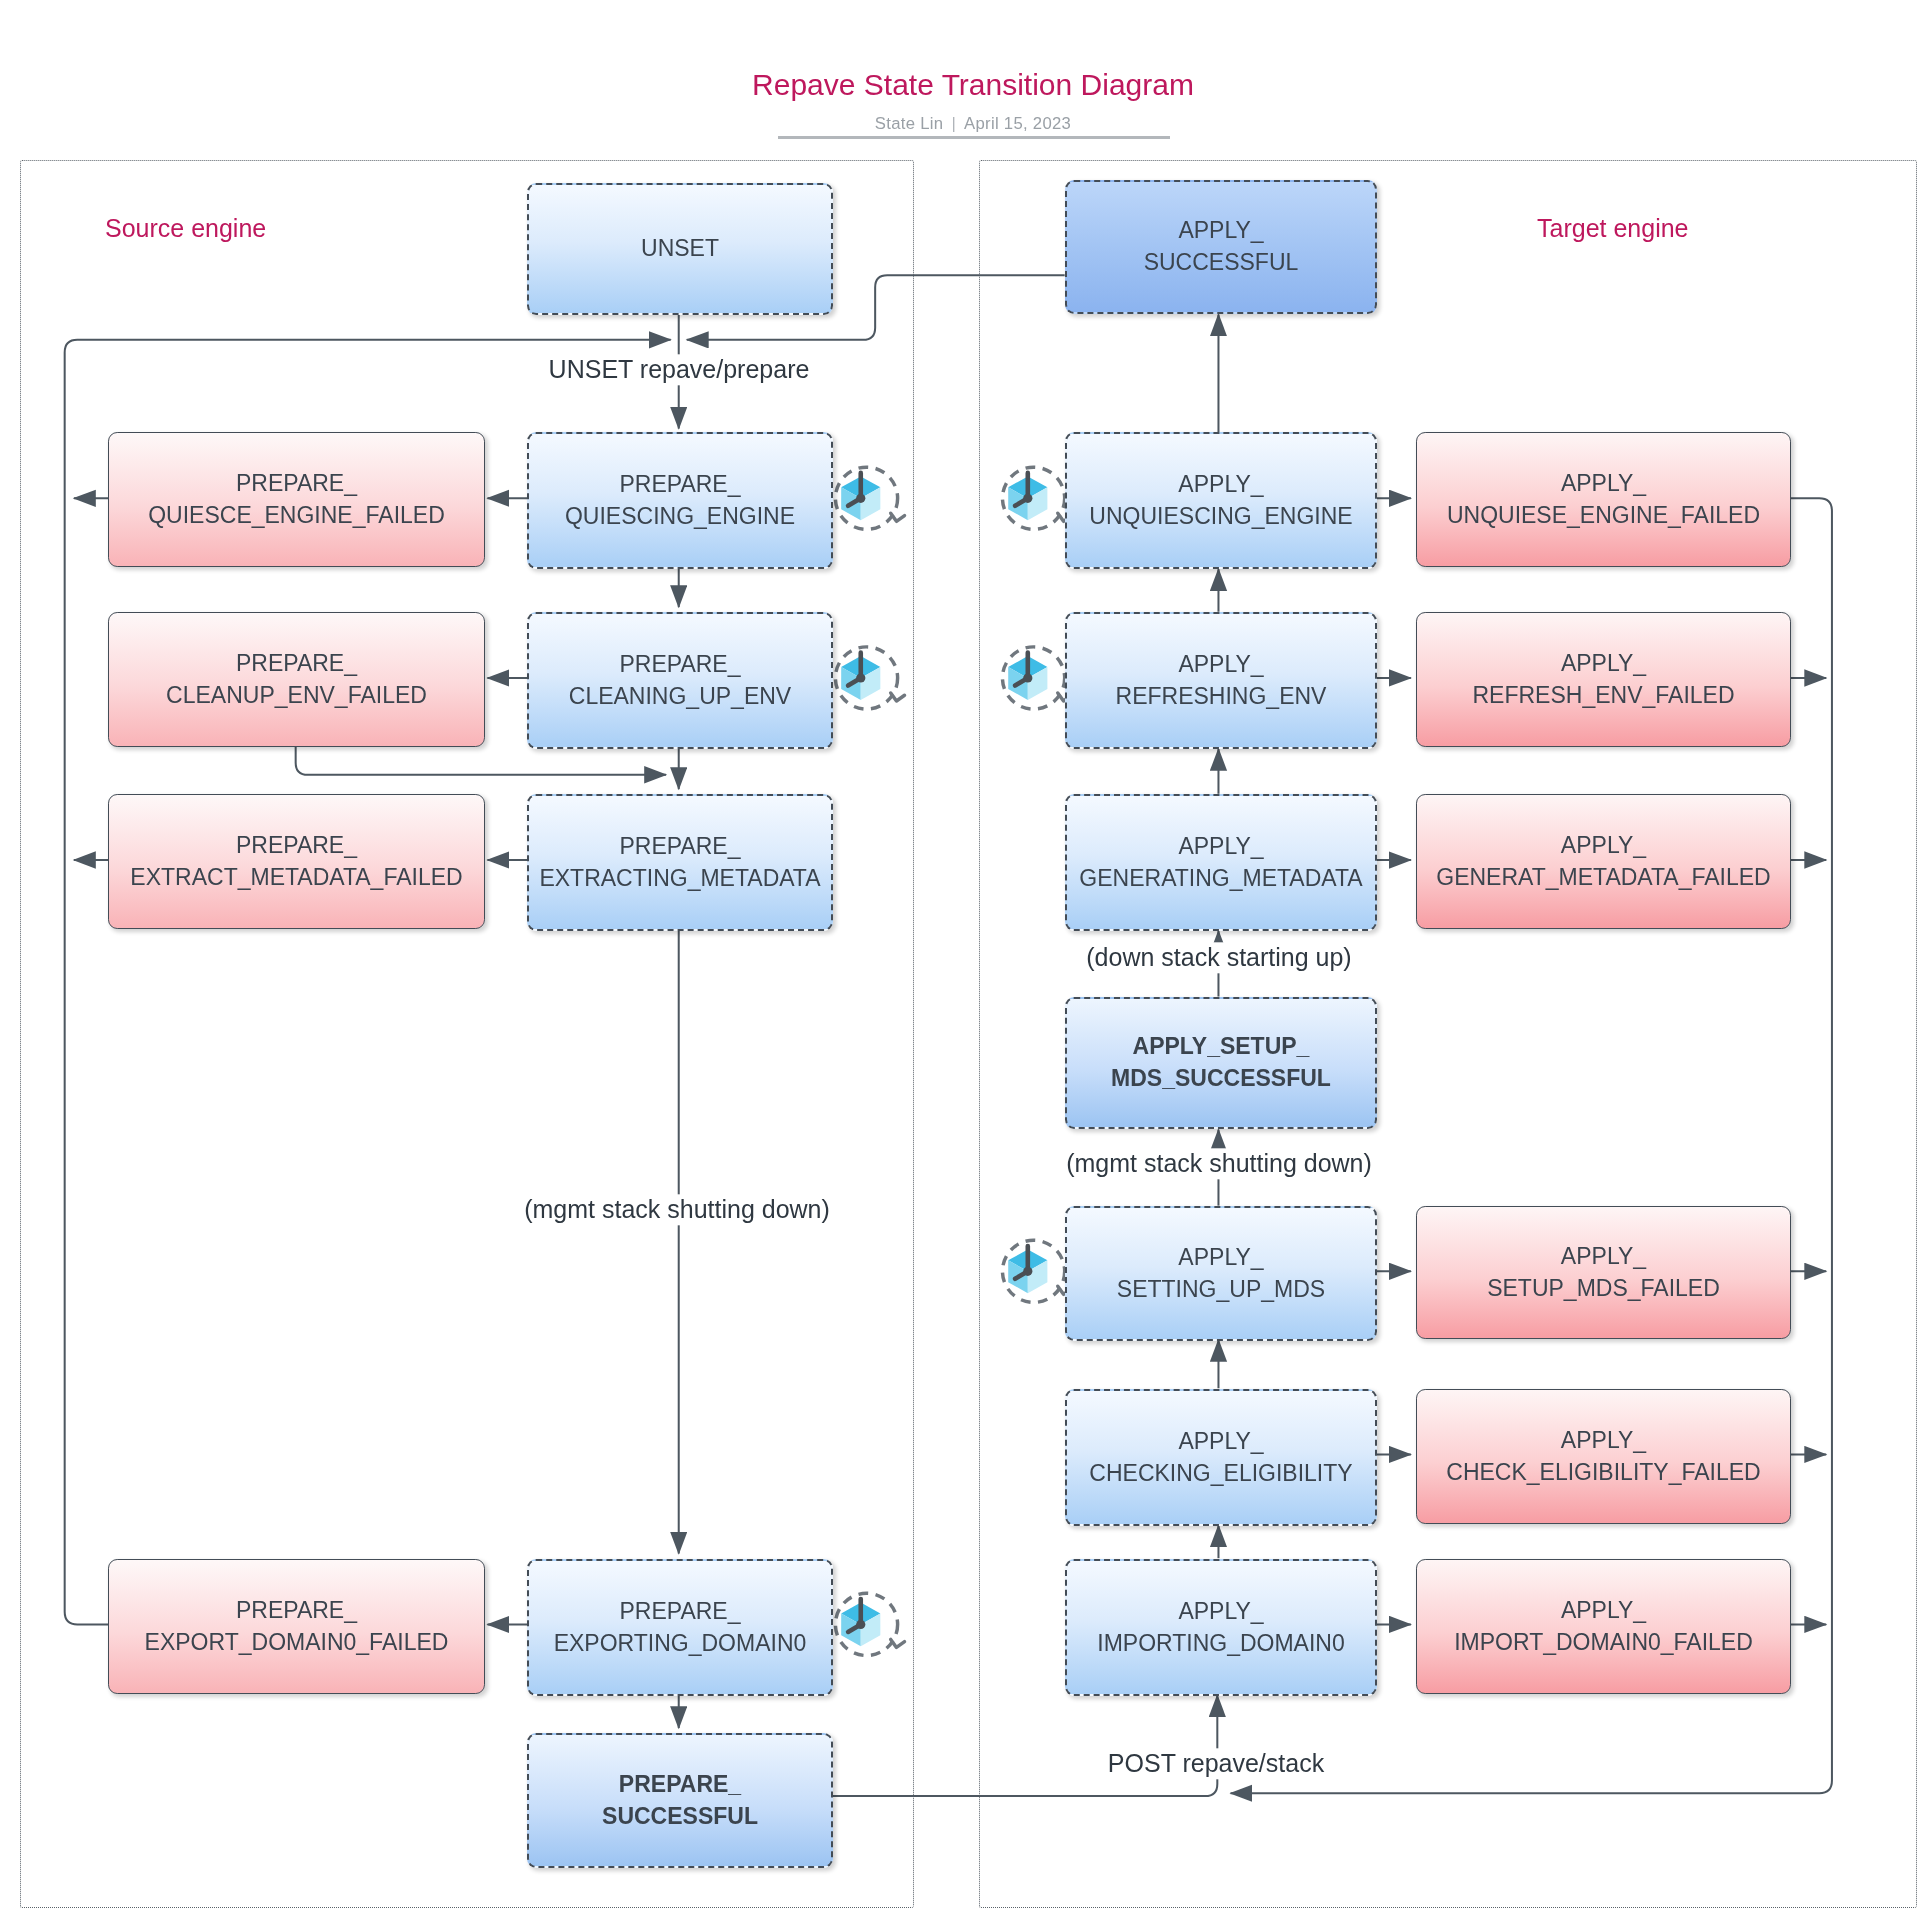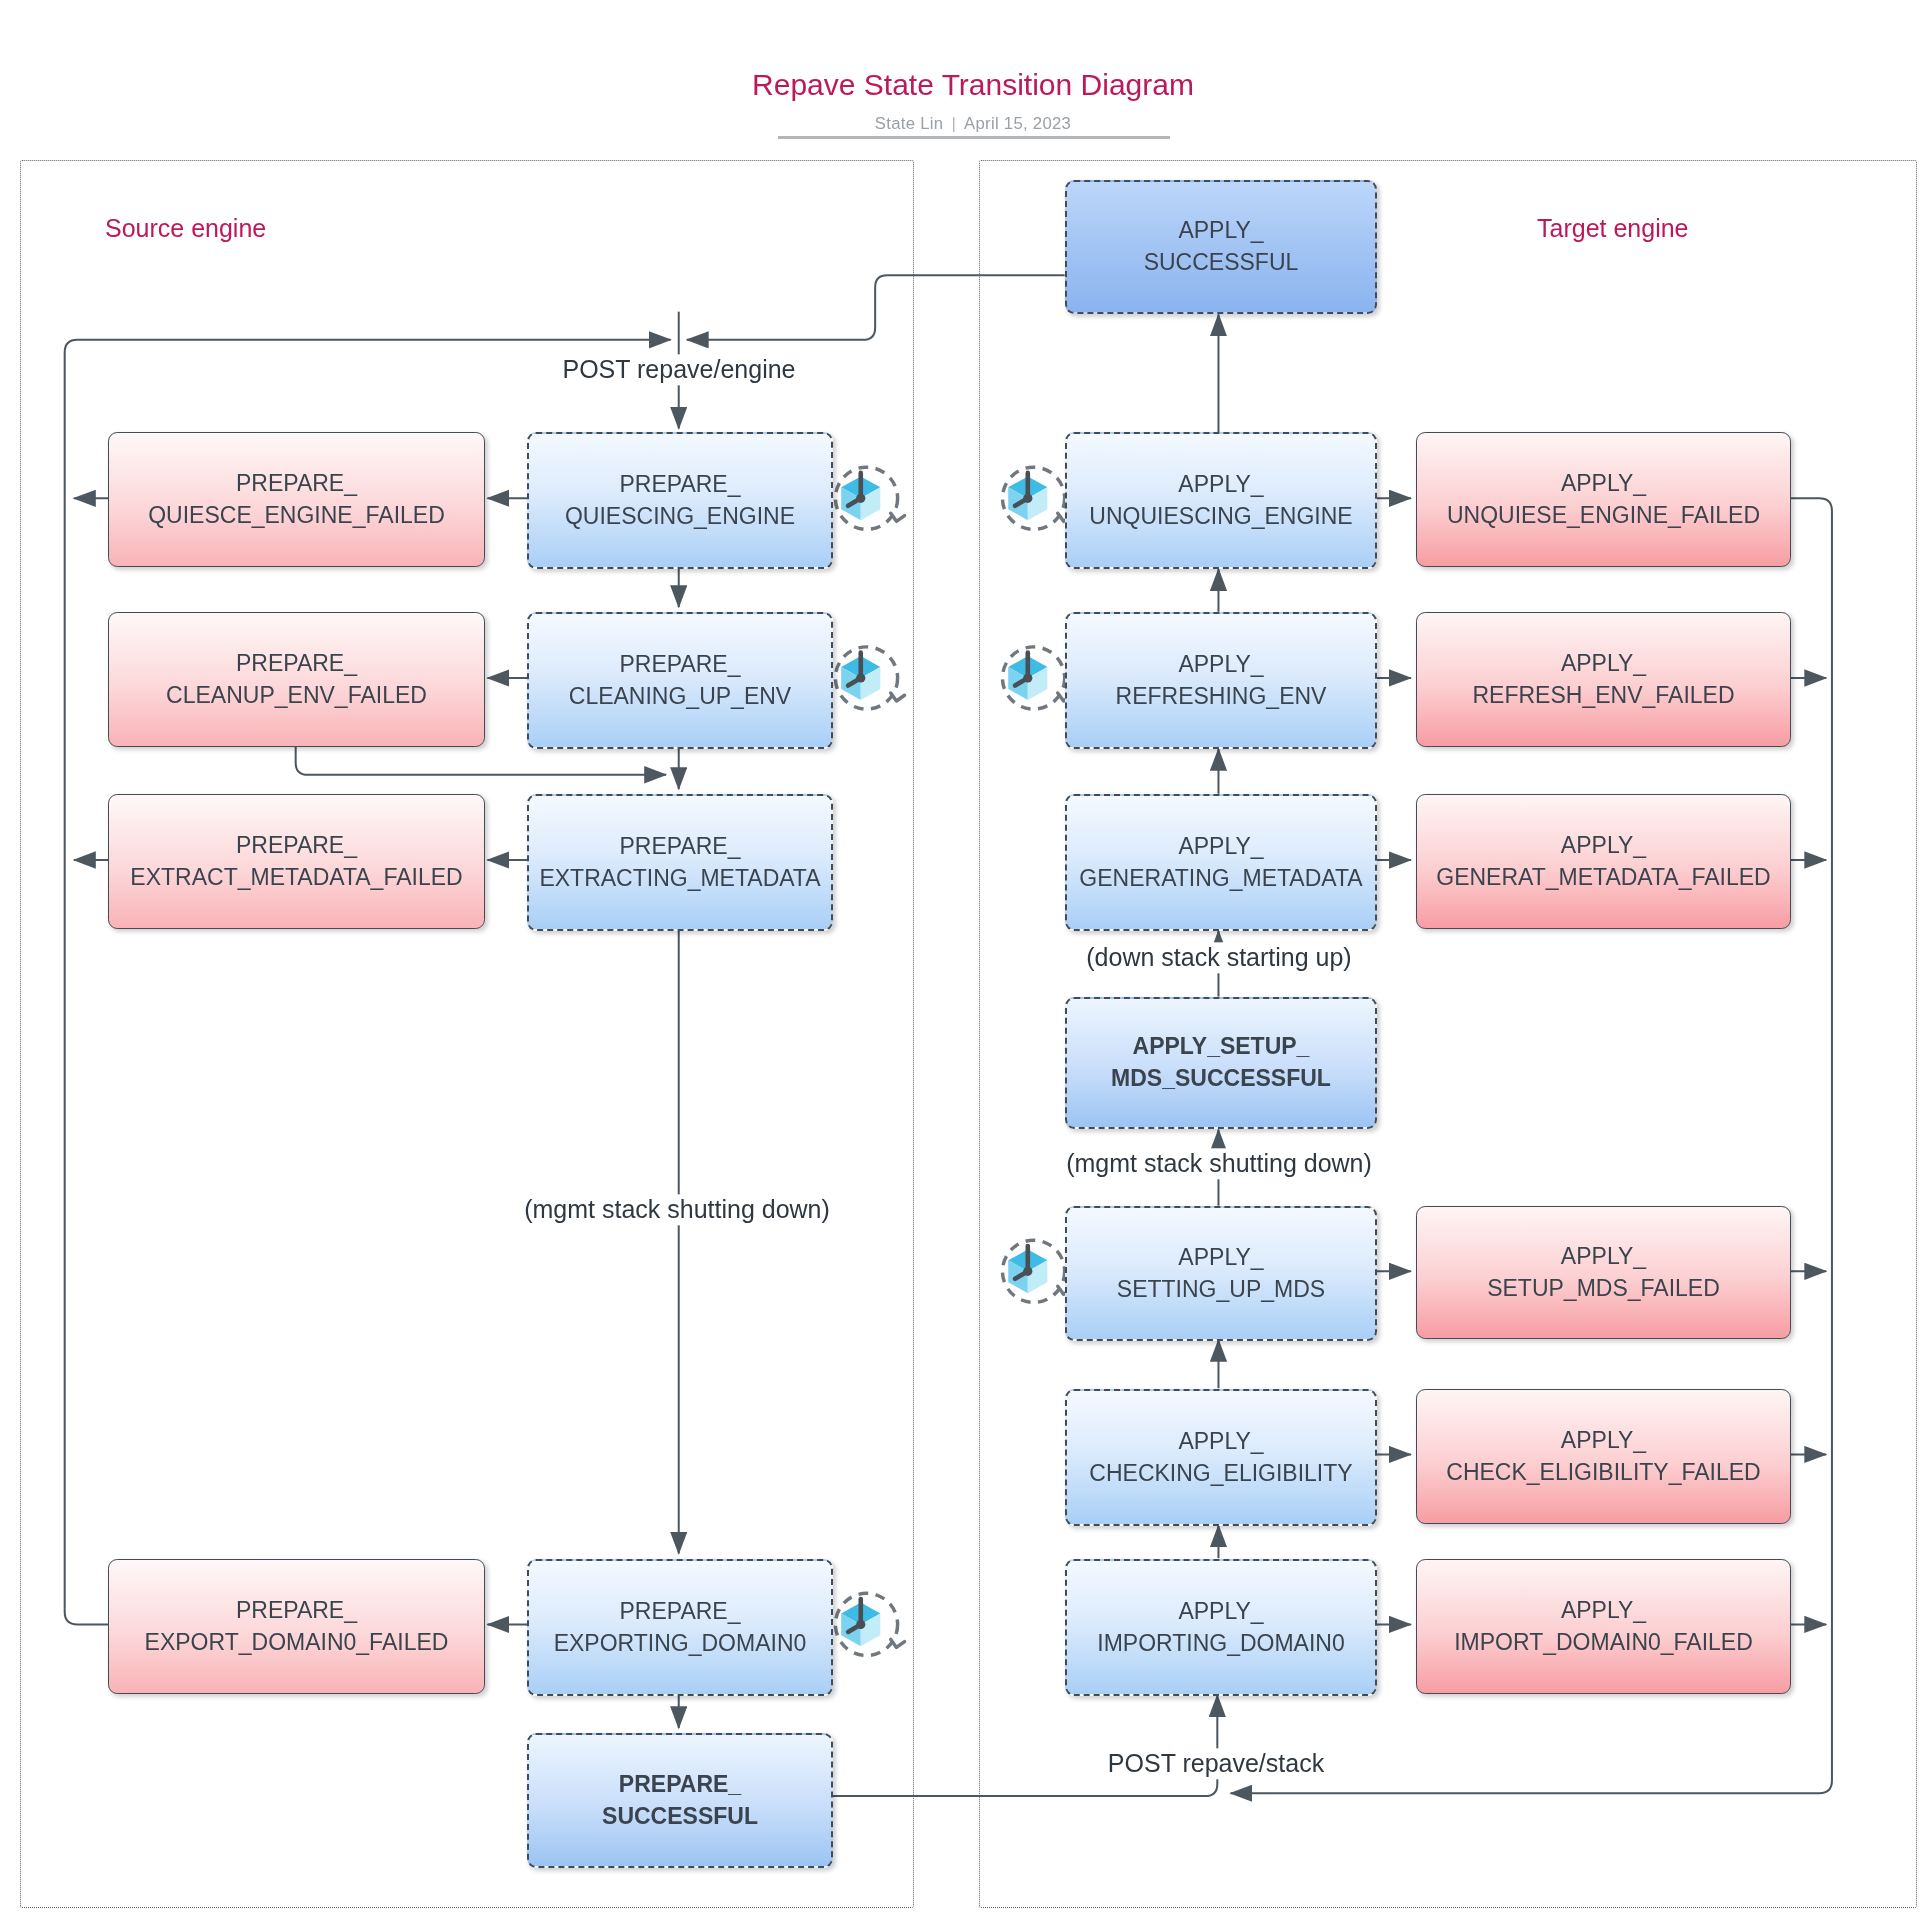--- a/index.html
+++ b/index.html
@@ -105,20 +105,23 @@
     </g>
 
     <use href="#timer" transform="translate(1500,865)"></use>
     <use href="#timer" transform="translate(1500,1177)"></use>
     <use href="#timer" transform="translate(1500,2820)"></use>
     <use href="#timer" transform="translate(1790,865)"></use>
     <use href="#timer" transform="translate(1790,1177)"></use>
     <use href="#timer" transform="translate(1790,2207)"></use>
   </svg>
 
+  <div class="node state fill-light" style="left:527px;top:183px;width:302px;height:128px">
+      <span class="node-label">UNSET</span>
+    </div>
   <div class="node state fill-light" style="left:527px;top:432px;width:302px;height:133px">
       <span class="node-label">PREPARE_
 QUIESCING_ENGINE</span>
     </div>
   <div class="node fail fill-fail-light" style="left:108px;top:432px;width:375px;height:133px">
       <span class="node-label">PREPARE_
 QUIESCE_ENGINE_FAILED</span>
     </div>
   <div class="node state fill-light" style="left:527px;top:612px;width:302px;height:133px">
       <span class="node-label">PREPARE_
@@ -199,20 +202,20 @@
     </div>
   <div class="node state fill-light" style="left:1065px;top:1559px;width:308px;height:133px">
       <span class="node-label">APPLY_
 IMPORTING_DOMAIN0</span>
     </div>
   <div class="node fail fill-fail" style="left:1416px;top:1559px;width:373px;height:133px">
       <span class="node-label">APPLY_
 IMPORT_DOMAIN0_FAILED</span>
     </div>
 
-  <div class="edge-label" style="left:679px;top:370px">POST repave/engine</div>
+  <div class="edge-label" style="left:679px;top:370px">UNSET repave/prepare</div>
   <div class="edge-label" style="left:677px;top:1210px">(mgmt stack shutting down)</div>
   <div class="edge-label" style="left:1219px;top:958px">(down stack starting up)</div>
   <div class="edge-label" style="left:1219px;top:1164px">(mgmt stack shutting down)</div>
   <div class="edge-label" style="left:1216px;top:1764px">POST repave/stack</div>
 
 </div>
 
 
 </body></html>

